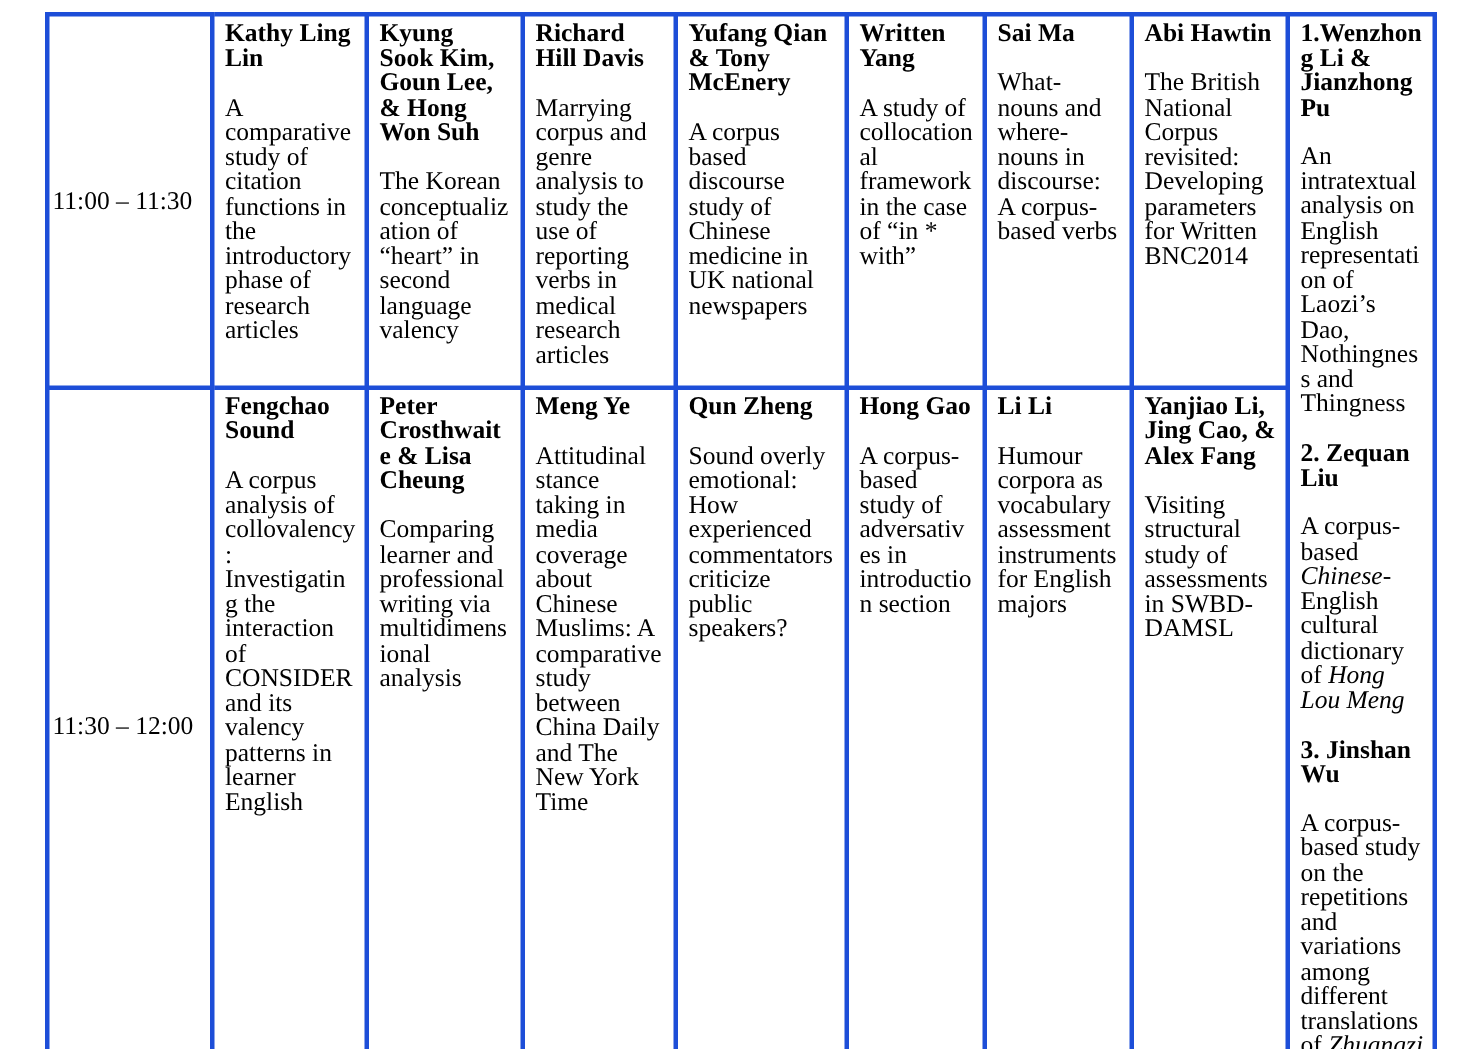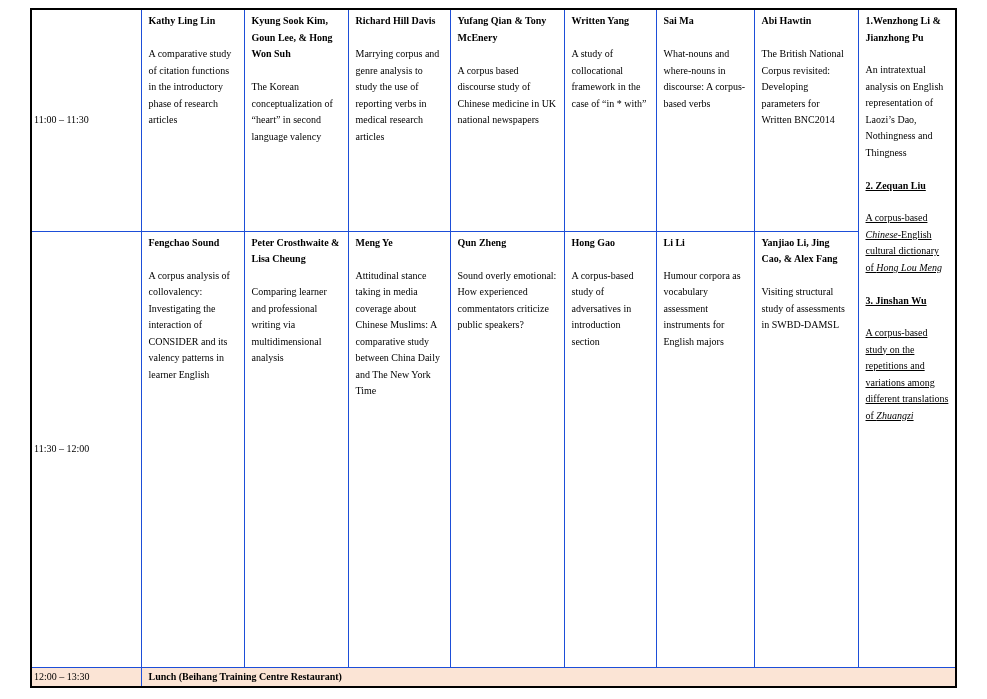--- a/index.html
+++ b/index.html
@@ -15,40 +15,40 @@
   table.schedule {
     position: absolute;
     left: 30px;
     top: 8px;
     width: 925px;
     border-collapse: collapse;
     table-layout: fixed;
     border: 2px solid #000;
   }
   td {
-    border: 1px solid #1d4ed8;
+    border: 3px solid #1d4ed8;
     vertical-align: top;
     padding: 3px 6px 3px 7px;
-    font-size: 10px;
+    font-size: 17px;
     line-height: 16.5px;
     word-wrap: break-word;
     overflow-wrap: anywhere;
   }
   td.time {
     vertical-align: middle;
     text-align: left;
     padding: 0 2px;
   }
   tr.row-1 { height: 222px; }
   tr.row-2 { height: 436px; }
   tr.row-lunch { height: 16px; }
   .presenter { font-weight: bold; }
   .title { margin-top: 16.5px; }
   .mtitle { margin-top: 16px; }
-  .entry.gap { margin-top: 16.5px; text-decoration: underline; }
+  .entry.gap { margin-top: 16.5px; }
   .it { font-style: italic; }
   tr.row-lunch td {
     vertical-align: middle;
     padding-top: 1px;
     padding-bottom: 1px;
   }
 </style>
 </head>
 <body>
 

